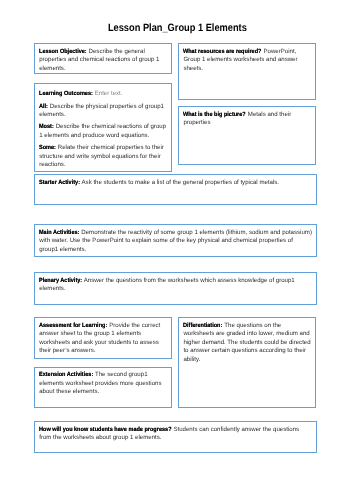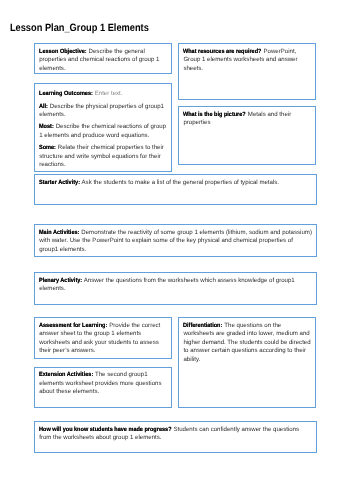--- a/index.html
+++ b/index.html
@@ -19,21 +19,21 @@
     position: absolute;
     left: 0; top: 0;
     width: 354px; height: 500px;
     background: #ffffff;
     will-change: transform;
   }
   .doc-title {
     position: absolute;
     left: 0; top: 21.9px;
     width: 354px;
-    text-align: left;
+    text-align: center;
     font-size: 10.58px;
     line-height: 13px;
     font-weight: bold;
     color: #000000;
     white-space: nowrap;
   }
   .doc-title span {
     display: inline-block;
     transform: scaleX(0.875);
     transform-origin: center center;

